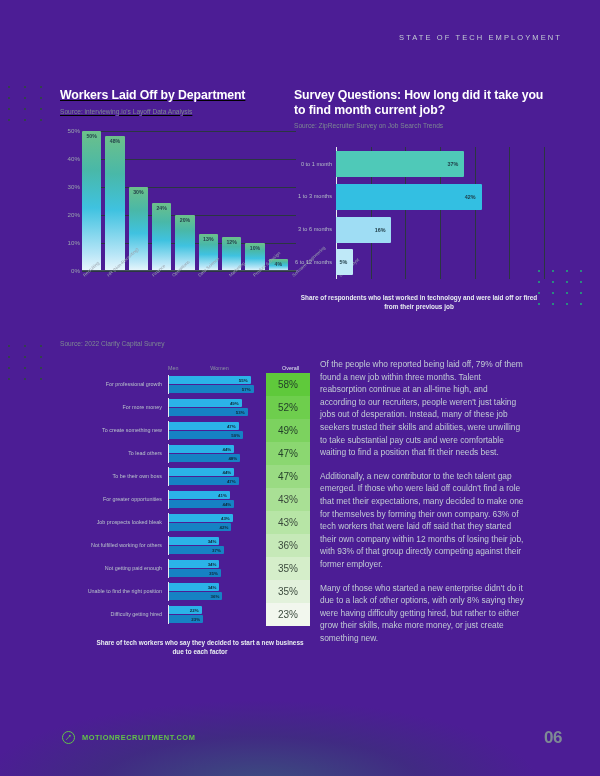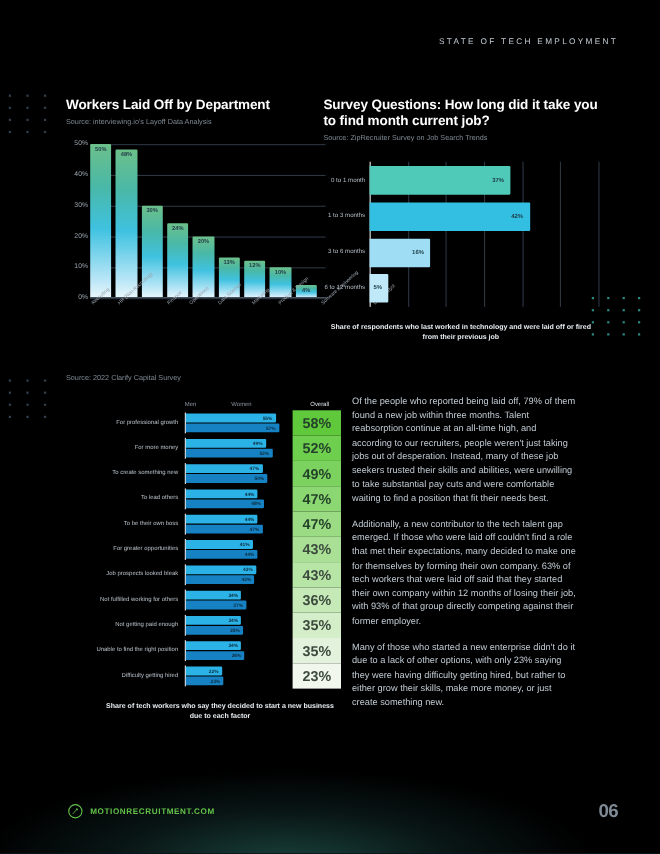--- a/index.html
+++ b/index.html
@@ -5,21 +5,21 @@
   * { box-sizing: border-box; margin: 0; padding: 0; }
   html, body {
     width: 600px; height: 776px;
     background: #161f28;
     font-family: "Liberation Sans", sans-serif;
     overflow: hidden;
   }
   .page {
     position: relative;
     width: 600px; height: 776px;
-    background: #000000;
+    background: #4c1d95;
     overflow: hidden;
   }
 
   
   .dots { position: absolute; display: grid; gap: 0; }
   .dots .d {
     width: 2px; height: 2px; background: #33414e; border-radius: 0;
   }
   .dots.left-top  { left: 8px;  top: 86px;  grid-template-columns: repeat(3, 16px); grid-auto-rows: 11px; }
   .dots.left-mid  { left: 8px;  top: 345px; grid-template-columns: repeat(3, 16px); grid-auto-rows: 11px; }
@@ -122,21 +122,21 @@
   .c3-bar { height: 8px; position: relative; border-radius: 0 1px 1px 0; }
   .c3-bar.men { background: #2bb3e8; }
   .c3-bar.women { background: #1682c4; }
   .c3-bval {
     position: absolute; right: 3px; top: 50%; transform: translateY(-50%);
     font-size: 4.4px; color: #0d2b3b; font-weight: 700;
   }
   .c3-overall { width: 44px; margin-left: 8px; display: flex; flex-direction: column; }
   .c3-ocell {
     height: 23px; display: flex; align-items: center; justify-content: center;
-    font-size: 13px; font-weight: 700; color: #24412a;
+    font-size: 10px; font-weight: 400; color: #24412a;
   }
   #chart3 .caption { margin-top: 12px; margin-left: 30px; }
 
   
   #copy { position: absolute; left: 320px; top: 358px; width: 205px; }
   #copy p {
     color: #c2ccd5; font-size: 8.4px; line-height: 12.6px; margin-bottom: 11px;
   }
 
   
@@ -484,21 +484,21 @@
             <div class="c3-ocell" style="background: rgb(242, 247, 238); color: rgb(59, 74, 61);">23%</div>
           </div>
       </div>
     </div>
     <div class="caption">Share of tech workers who say they decided to start a new business due to each factor</div>
   </section>
 
   <div id="copy">
     <p>Of the people who reported being laid off, 79% of them found a new job within three months. Talent reabsorption continue at an all-time high, and according to our recruiters, people weren't just taking jobs out of desperation. Instead, many of these job seekers trusted their skills and abilities, were unwilling to take substantial pay cuts and were comfortable waiting to find a position that fit their needs best.</p>
     <p>Additionally, a new contributor to the tech talent gap emerged. If those who were laid off couldn't find a role that met their expectations, many decided to make one for themselves by forming their own company. 63% of tech workers that were laid off said that they started their own company within 12 months of losing their job, with 93% of that group directly competing against their former employer.</p>
-    <p>Many of those who started a new enterprise didn't do it due to a lack of other options, with only 23% saying they were having difficulty getting hired, but rather to either grow their skills, make more money, or just create something new.</p>
+    <p>Many of those who started a new enterprise didn't do it due to a lack of other options, with only 8% saying they were having difficulty getting hired, but rather to either grow their skills, make more money, or just create something new.</p>
   </div>
 
   <div class="footer-glow"></div>
   <div class="footer">
     <span class="logo-mark">
       <svg width="7" height="7" viewBox="0 0 10 10">
           <path d="M2 8 L7 2.5 M6.4 2.1 L7.6 1.9 L7.4 3.1 Z" stroke="#63c24a" stroke-width="1.1" fill="#63c24a" stroke-linecap="round"></path>
         </svg>
     </span>
     <span class="footer-label">MOTIONRECRUITMENT.COM</span>

